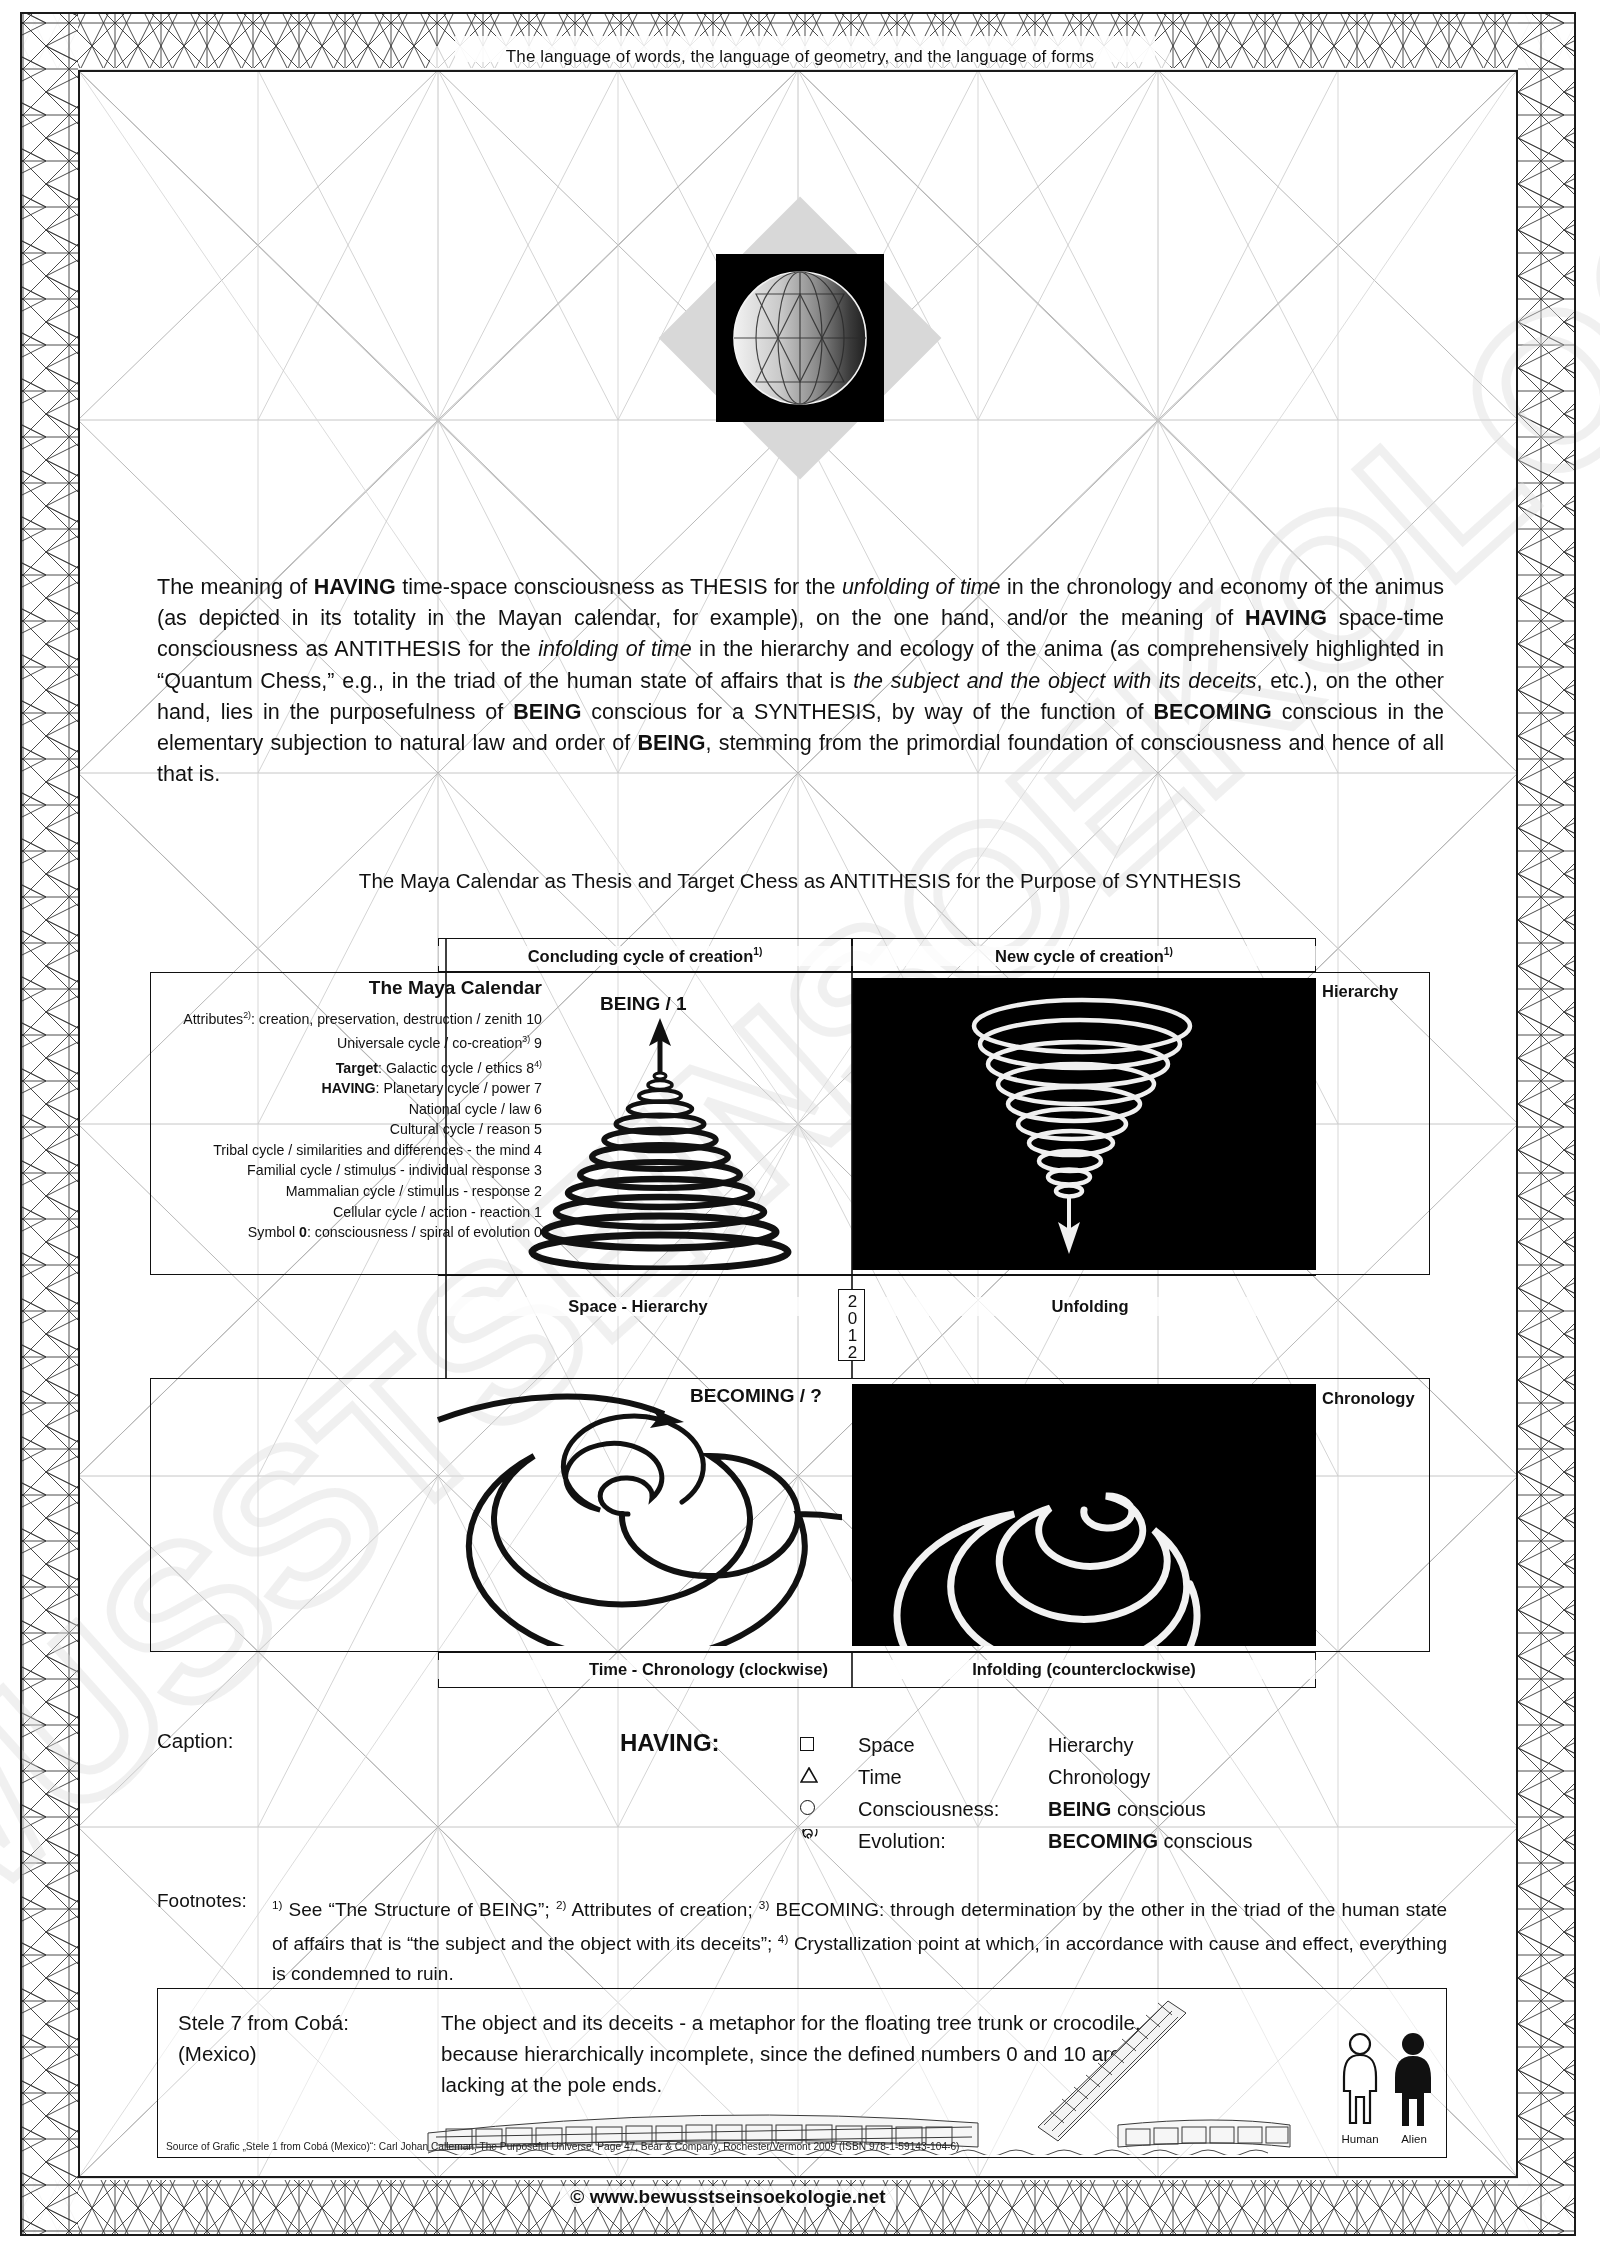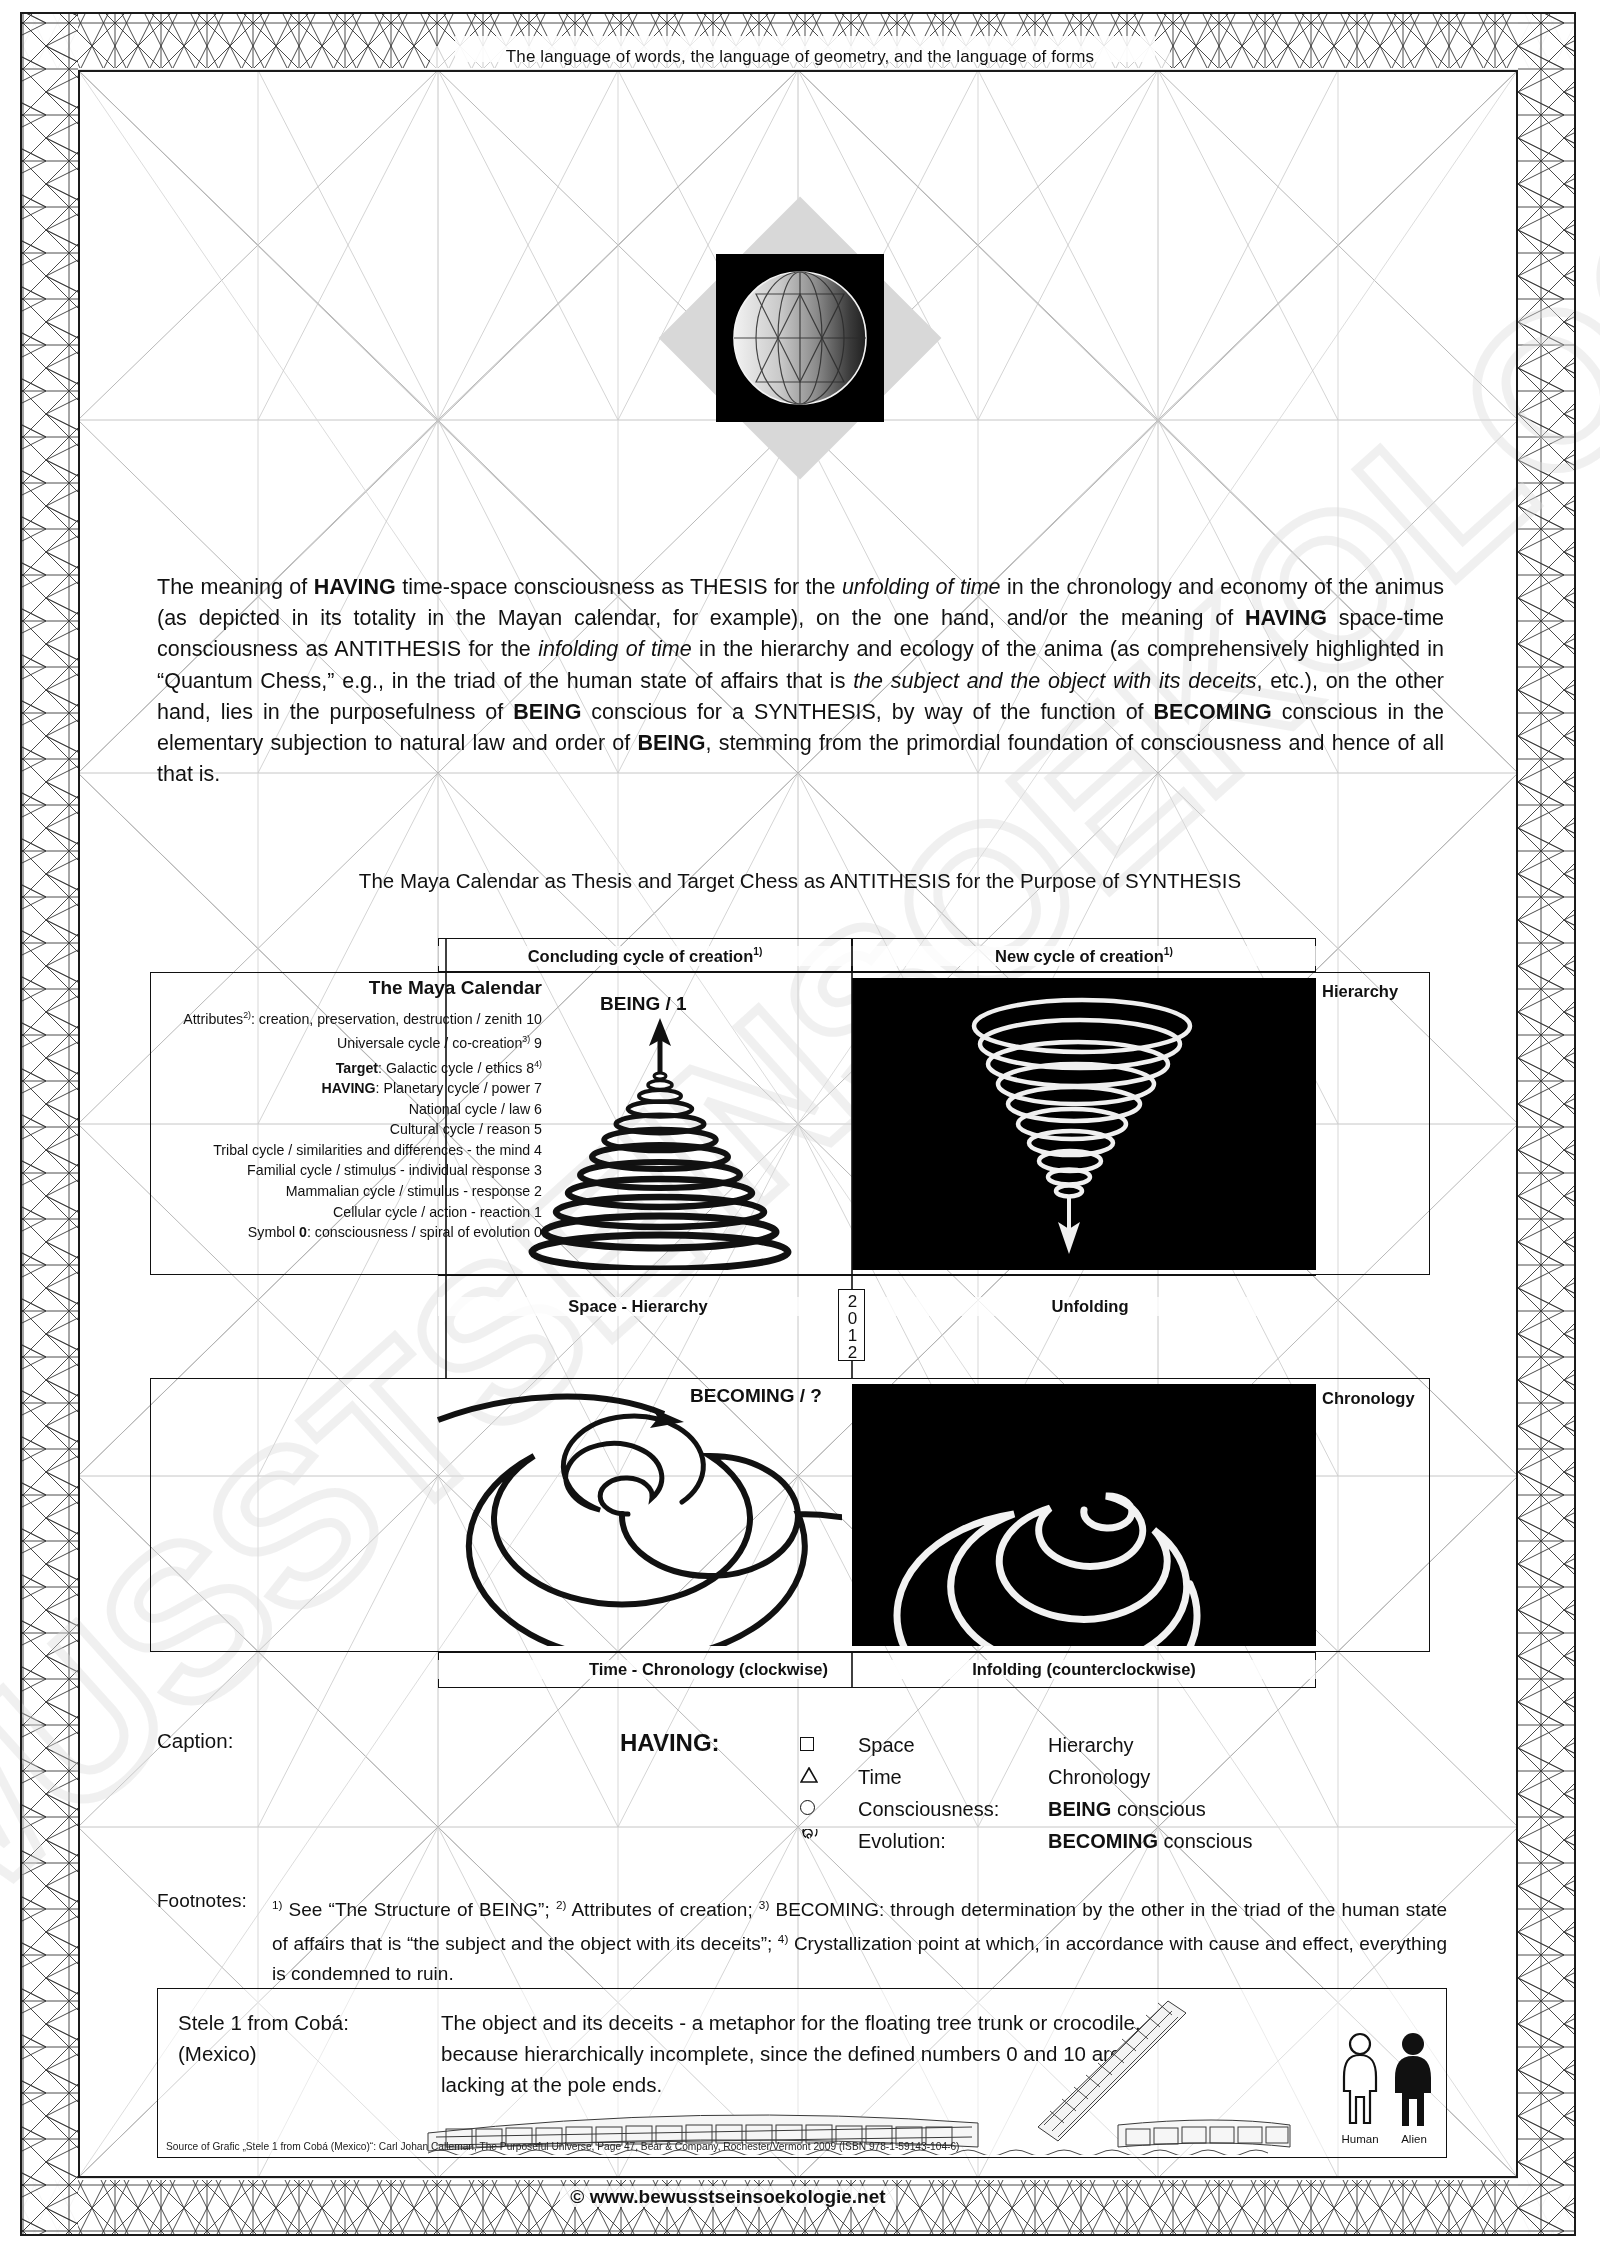--- a/index.html
+++ b/index.html
@@ -560,21 +560,21 @@
           <span class="lg-mid">Evolution:</span>
           <span class="lg-right"><b>BECOMING</b> conscious</span>
         </div>
       </div>
 
     <div class="fn-label">Footnotes:</div>
     <div class="fn-text" id="fn-text"><sup>1)</sup> See “The Structure of BEING”; <sup>2)</sup> Attributes of creation; <sup>3)</sup> BECOMING: through determination by the other in the triad of the human state of affairs that is “the subject and the object with its deceits”; <sup>4)</sup> Crystallization point at which, in accordance with cause and effect, everything is condemned to ruin.</div>
 
     <div class="stele-box">
       <div class="stele-left">
-        <div>Stele 1 from Cobá:</div>
+        <div>Stele 7 from Cobá:</div>
         <div>(Mexico)</div>
       </div>
       <div class="stele-right">The object and its deceits - a metaphor for the floating tree trunk or crocodile, because hierarchically incomplete, since the defined numbers 0 and 10 are lacking at the pole ends.</div>
 
       <svg style="position:absolute;left:120px;top:96px;width:1020px;height:70px;" viewBox="0 0 1020 70">
         <g stroke="#3a3a3a" stroke-width="1" fill="none">
           <path d="M150 48 Q 420 18 700 38 L 700 62 Q 420 46 150 66 Z" fill="#f6f6f6"></path>
           <path d="M158 52 L694 42"></path>
           <path d="M158 60 L694 52"></path>
           <g>

